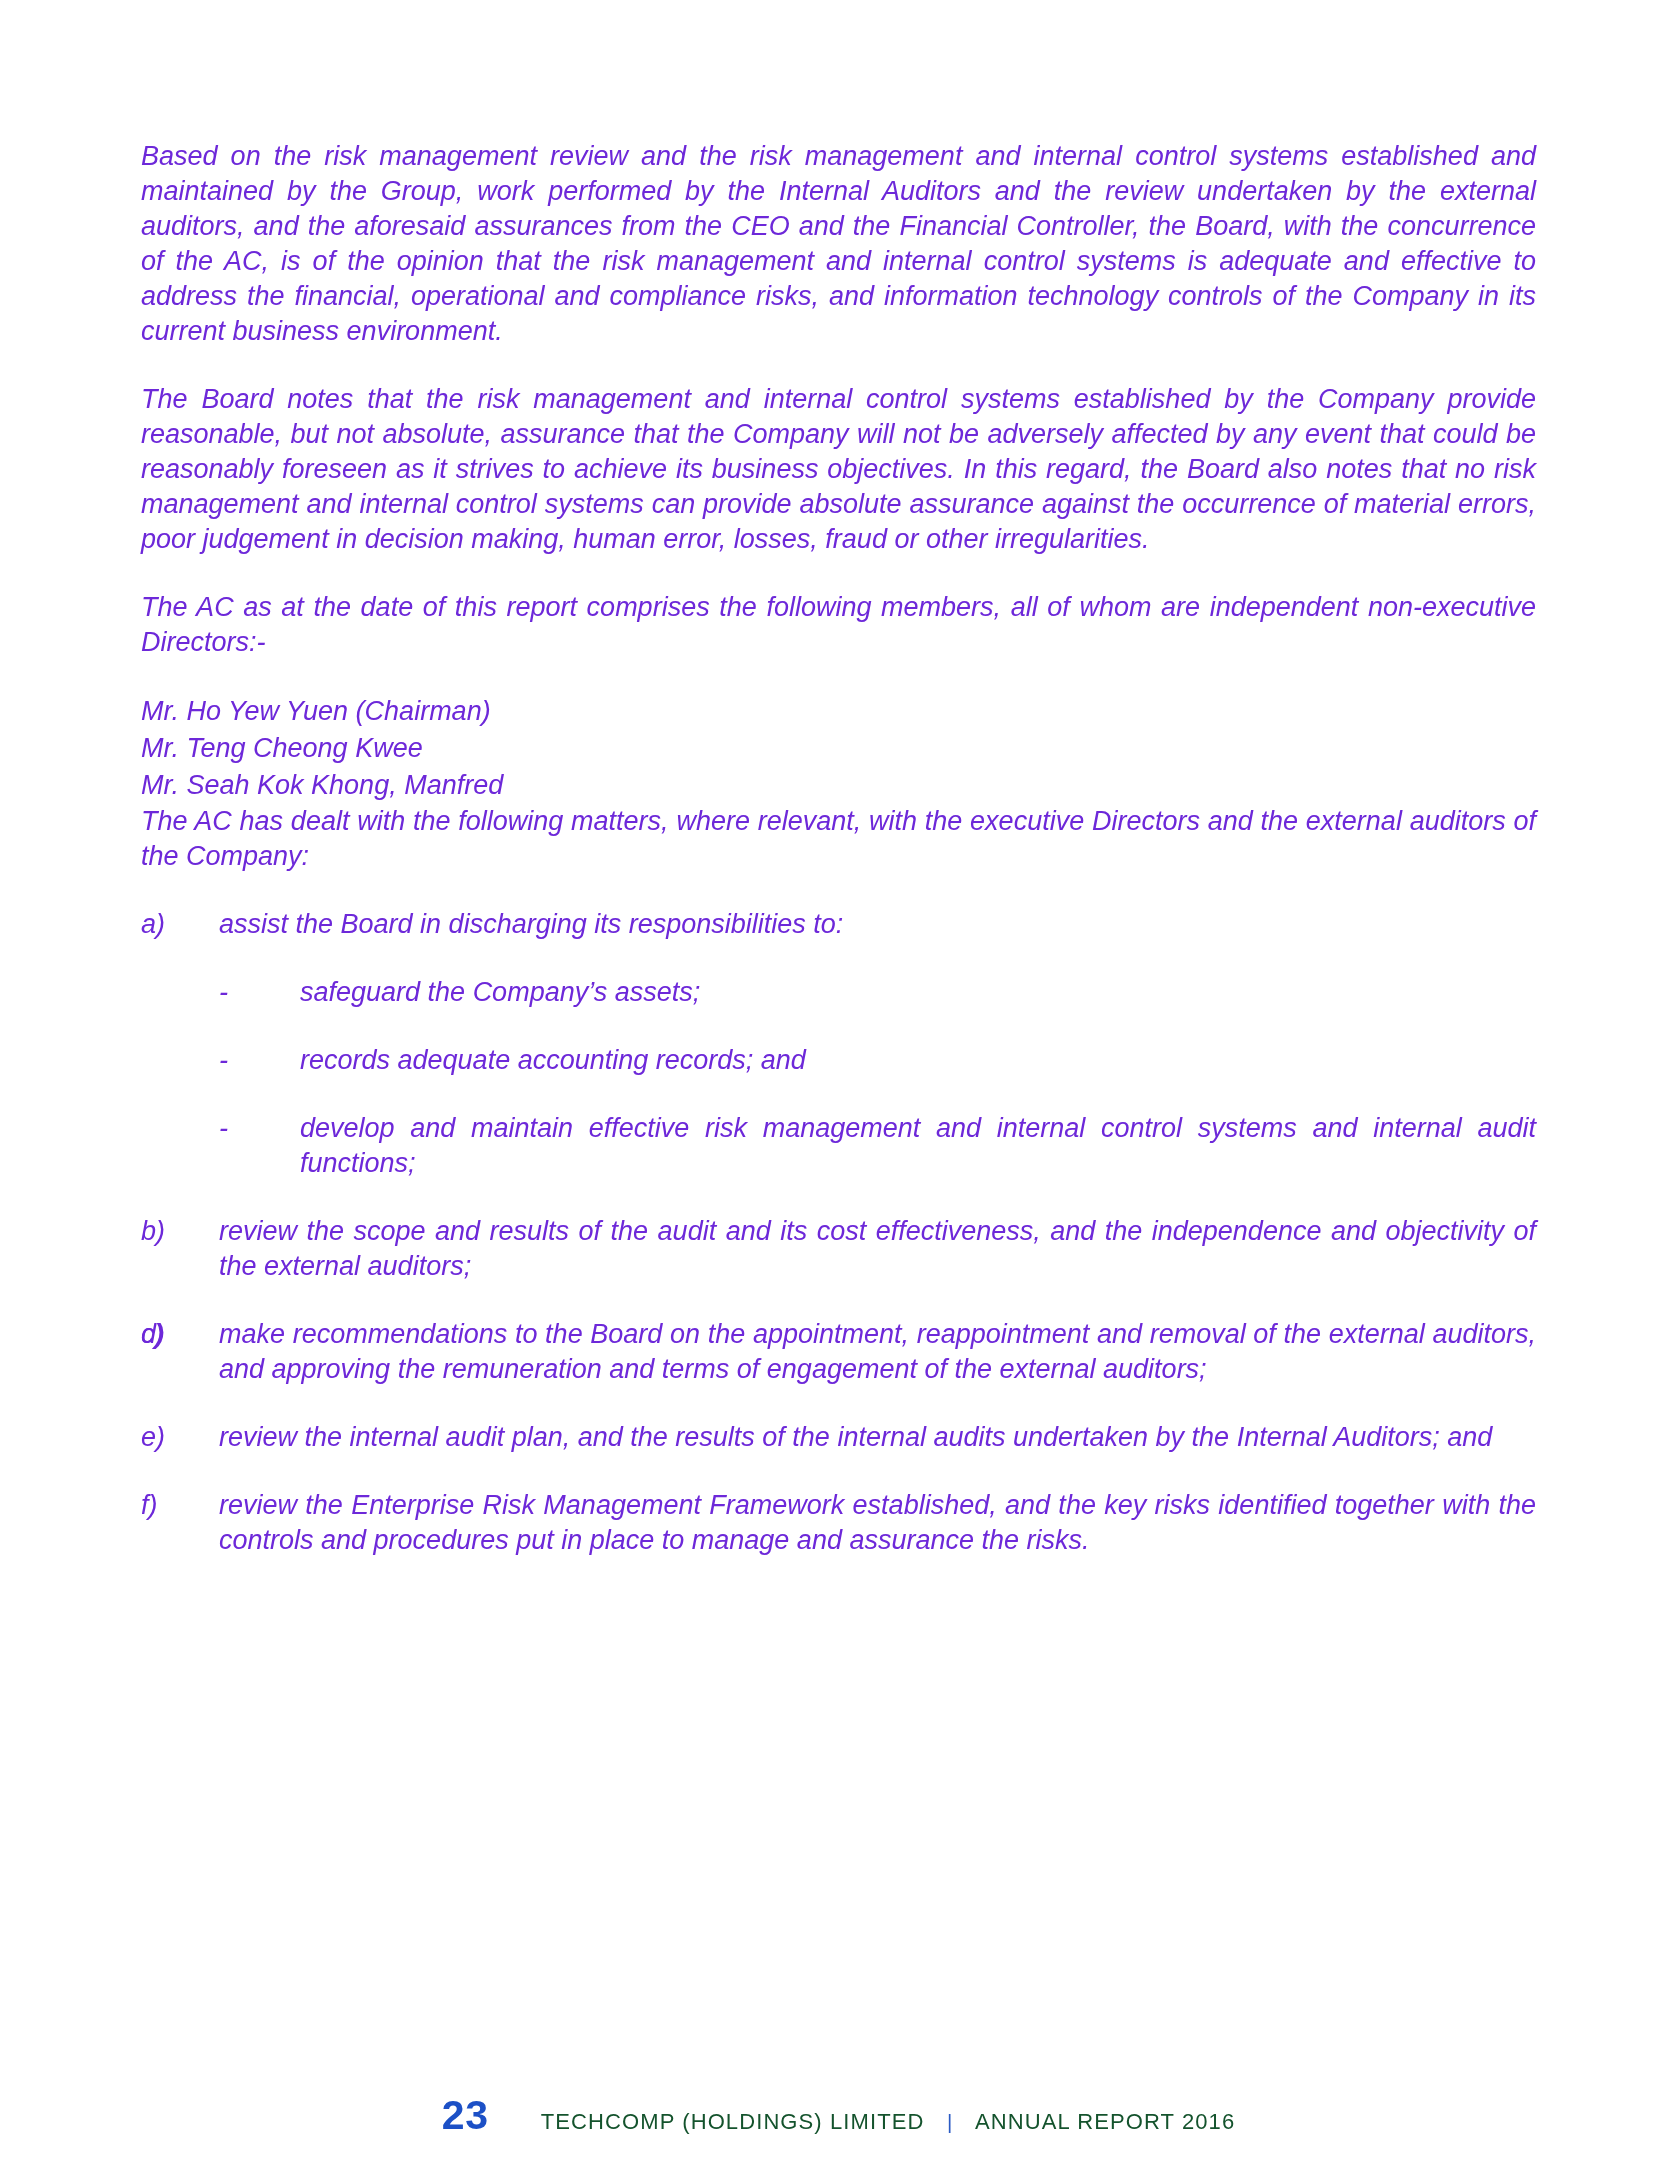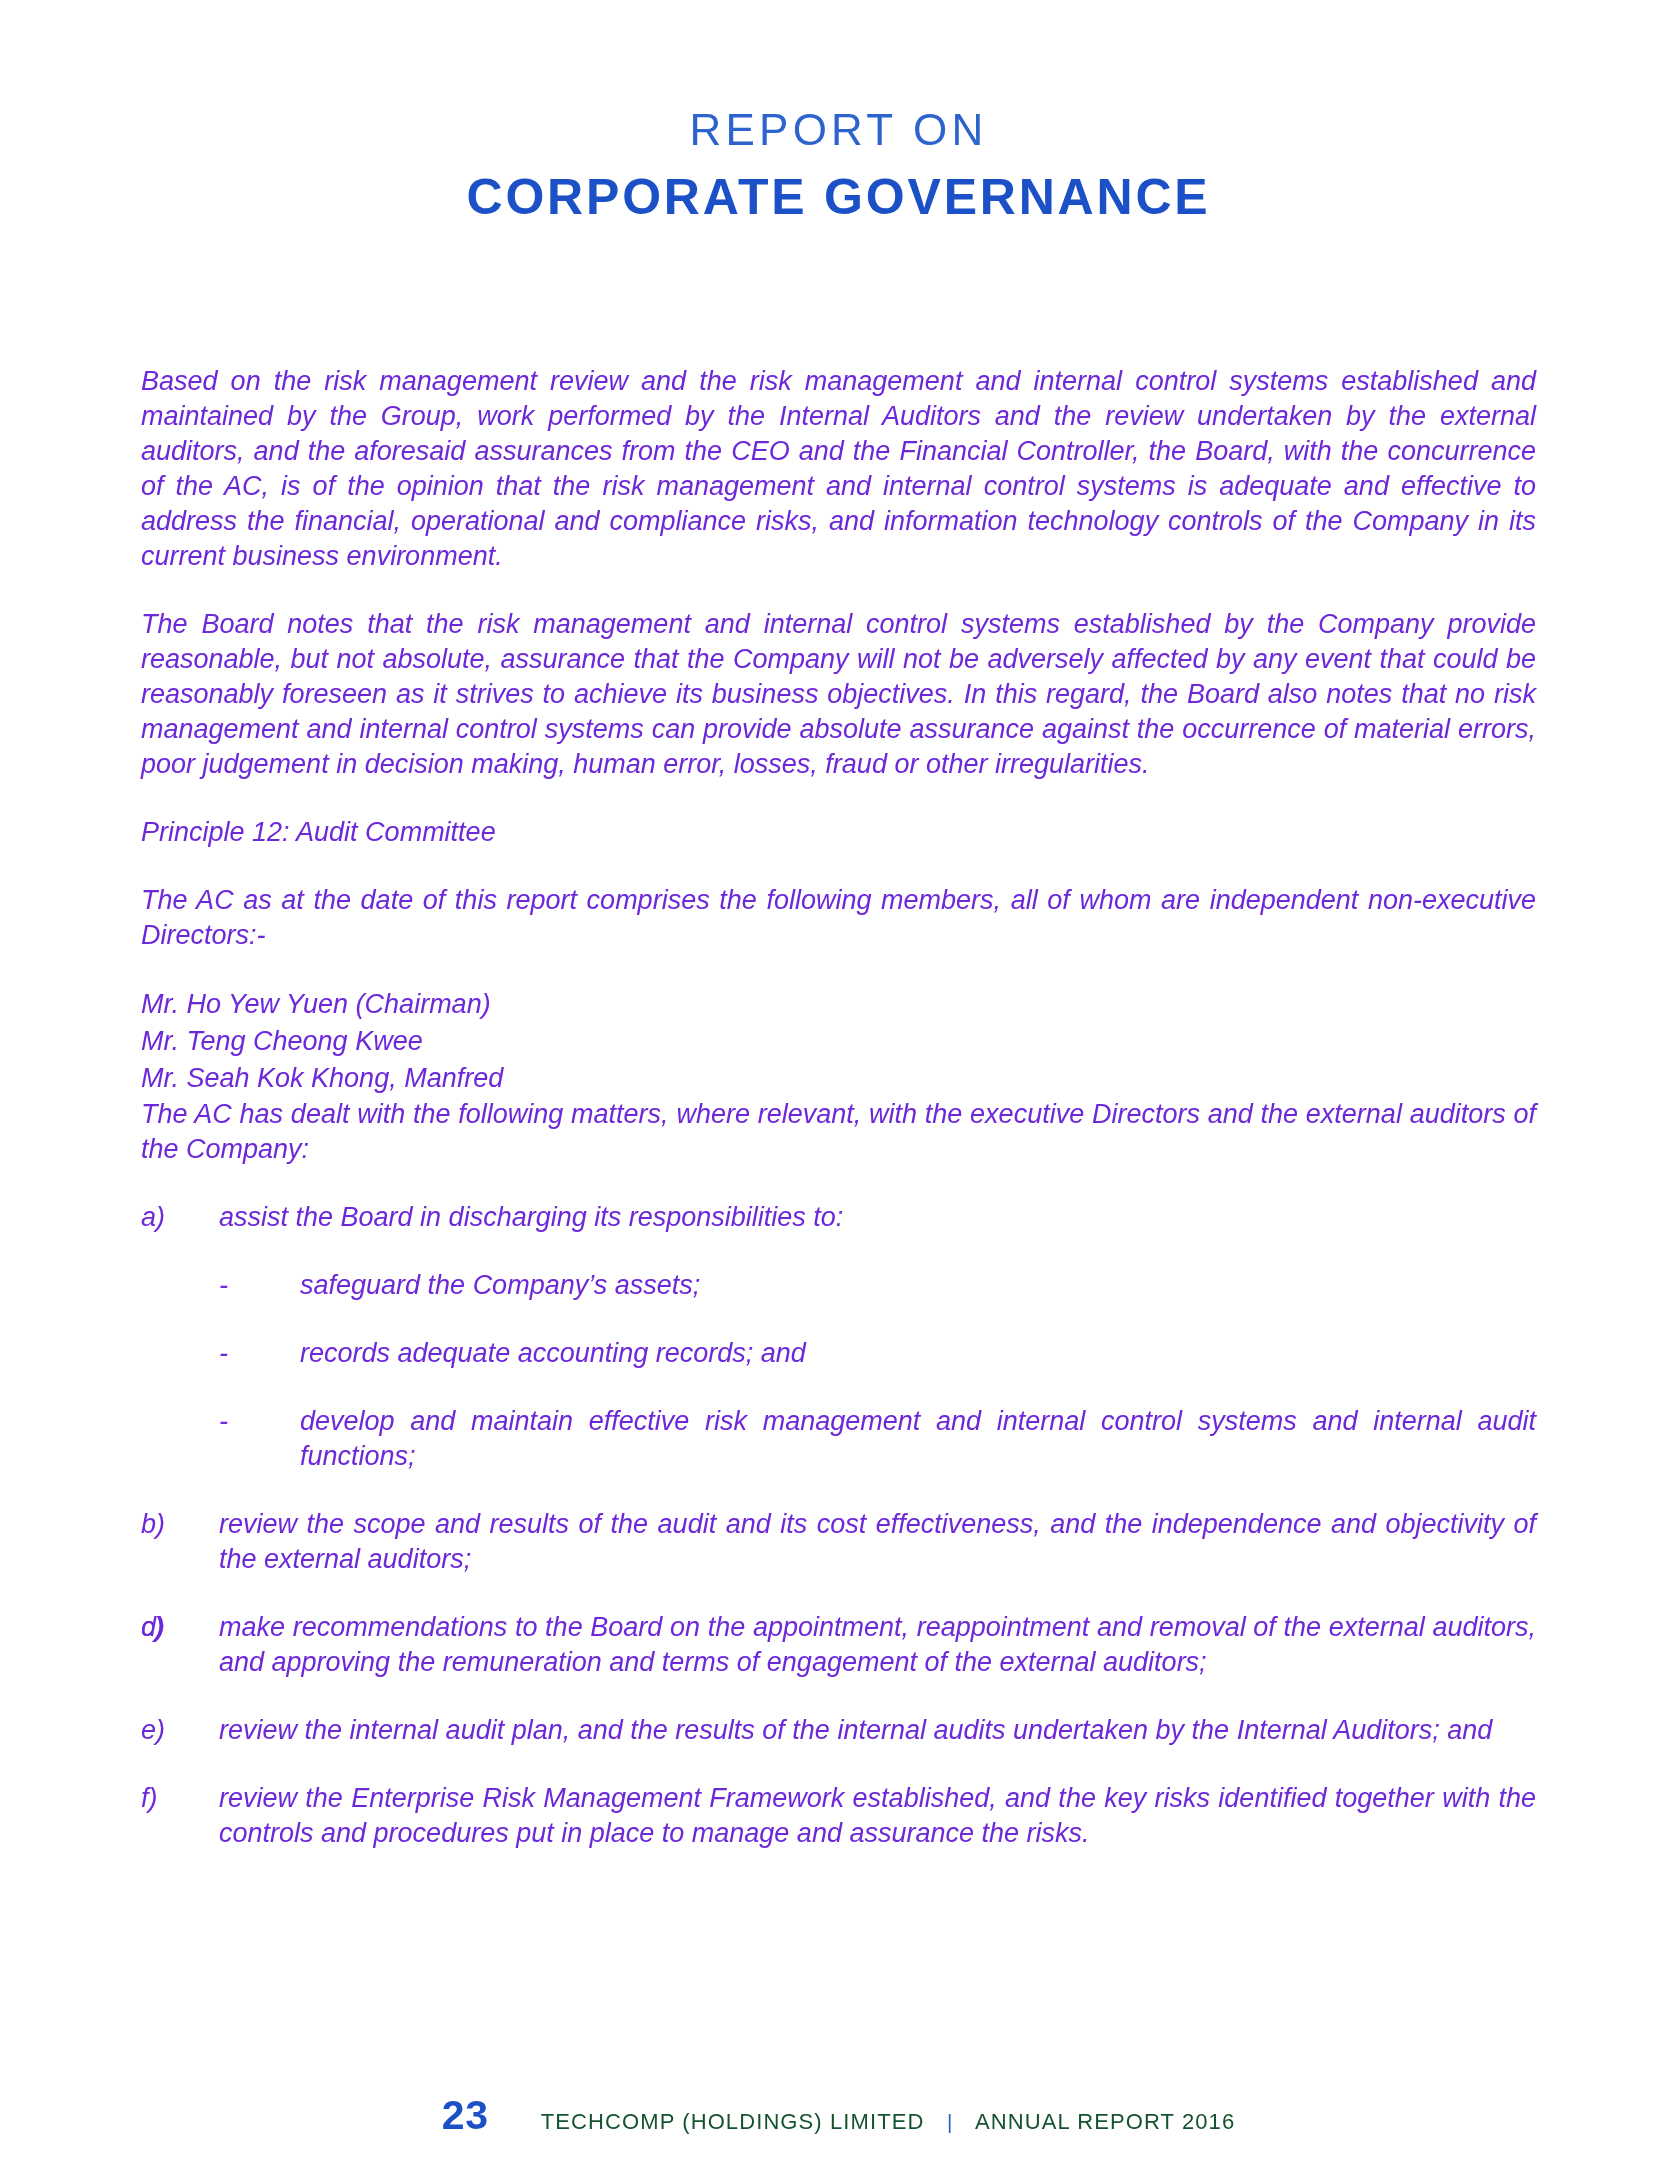--- a/index.html
+++ b/index.html
@@ -103,32 +103,27 @@
     font-size: 20.5px;
     color: #2b5bc4;
     margin: 0 22.6px;
   }
 </style>
 </head>
 <body>
 
 <div class="page">
 
-  <div class="doc-title">
-    <div class="title-line1">REPORT ON</div>
-    <div class="title-line2">CORPORATE GOVERNANCE</div>
-  </div>
 
   <div class="content">
 
     <div class="para first-para">Based on the risk management review and the risk management and internal control systems established and maintained by the Group, work performed by the Internal Auditors and the review undertaken by the external auditors, and the aforesaid assurances from the CEO and the Financial Controller, the Board, with the concurrence of the AC, is of the opinion that the risk management and internal control systems is adequate and effective to address the financial, operational and compliance risks, and information technology controls of the Company in its current business environment.</div>
 
     <div class="para">The Board notes that the risk management and internal control systems established by the Company provide reasonable, but not absolute, assurance that the Company will not be adversely affected by any event that could be reasonably foreseen as it strives to achieve its business objectives. In this regard, the Board also notes that no risk management and internal control systems can provide absolute assurance against the occurrence of material errors, poor judgement in decision making, human error, losses, fraud or other irregularities.</div>
 
-    <div class="plainblock">Principle 12: Audit Committee</div>
 
     <div class="para">The AC as at the date of this report comprises the following members, all of whom are independent non-executive Directors:-</div>
 
     <div class="members-block">
         <div class="mline">Mr. Ho Yew Yuen (Chairman)</div>
         <div class="mline">Mr. Teng Cheong Kwee</div>
         <div class="mline">Mr. Seah Kok Khong, Manfred</div>
       </div>
 
     <div class="para">The AC has dealt with the following matters, where relevant, with the executive Directors and the external auditors of the Company:</div>

